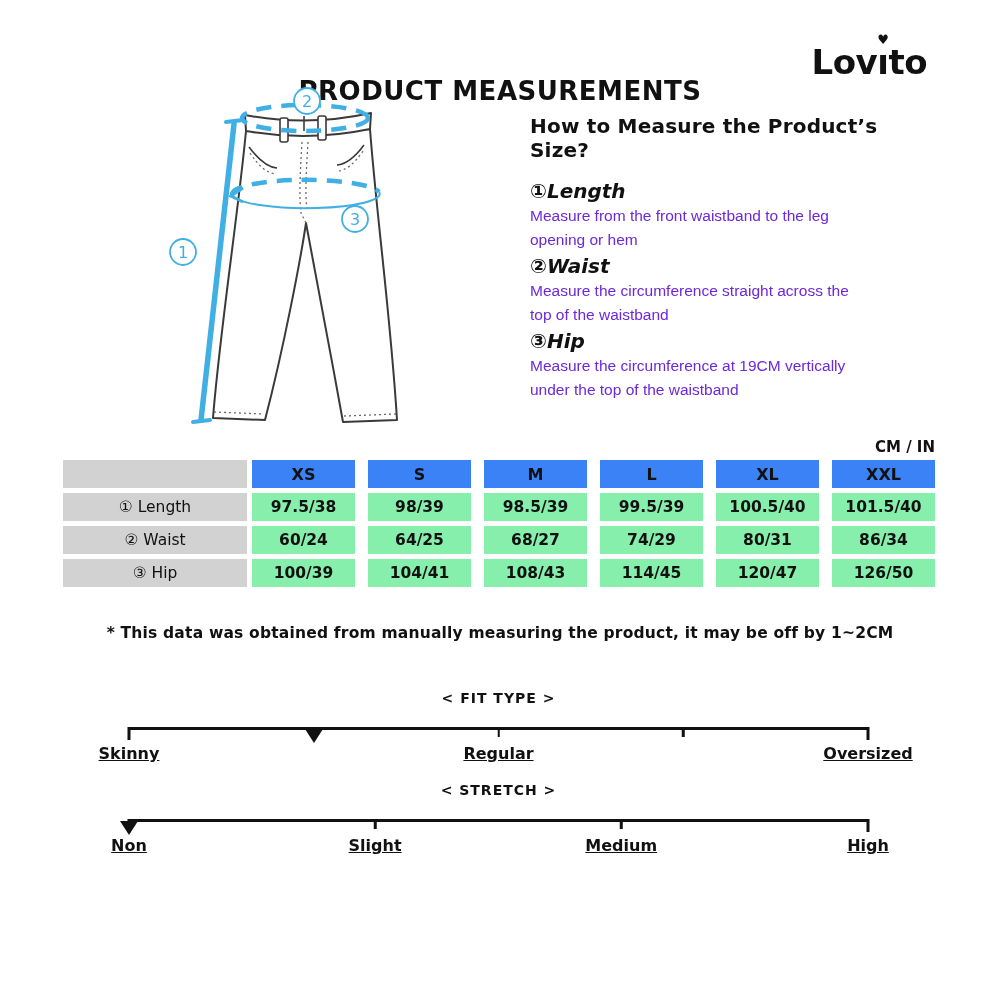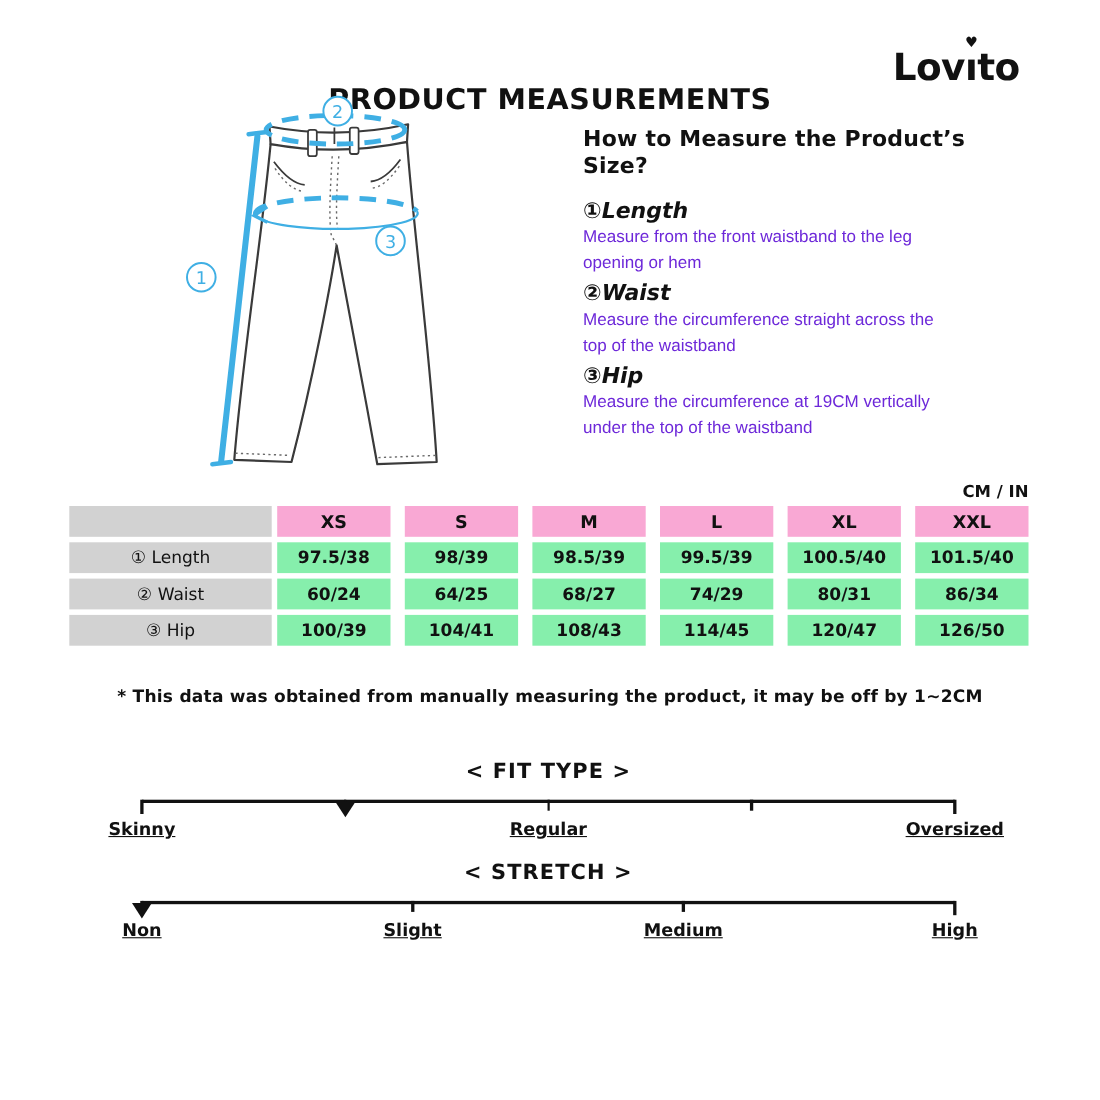--- a/index.html
+++ b/index.html
@@ -36,33 +36,33 @@
   .units-label { position:absolute; top:438px; right:65px; font-size:15px; font-weight:700; }
   .size-table { position:absolute; left:63px; top:460px; width:872px; }
   .trow { display:flex; height:28px; margin-bottom:5px; }
   .cell {
     display:flex; align-items:center; justify-content:center;
     font-size:15.5px; white-space:nowrap;
   }
   .label-cell { width:184px; background:#d2d2d2; font-weight:400; }
   .label-cell .row-label { margin-left:5px; }
   .data-cell { width:103px; background:#86efac; font-weight:700; }
-  .head .data-cell { background:#f9a8d4; font-weight:700; font-size:16px; }
+  .head .data-cell { background:#3b82f6; font-weight:700; font-size:16px; }
   .data-cell + .data-cell, .label-cell + .data-cell { margin-left:13px; }
   .label-cell + .data-cell { margin-left:5px; }
   
   .disclaimer {
     position:absolute; top:624px; left:0; width:1000px; text-align:center;
     font-size:15.5px; font-weight:700; letter-spacing:0.2px;
   }
   
   .scale-block { position:absolute; left:129px; width:739px; height:84px; }
   .scale-title {
     position:absolute; top:0; left:0; width:100%; text-align:center;
-    font-size:19px; font-weight:800; letter-spacing:1px;
+    font-size:14px; font-weight:800; letter-spacing:1px;
   }
   .scale-line { position:absolute; top:37px; left:0; width:100%; height:3px; background:#111; }
   .tick { position:absolute; top:0; width:3px; height:13px; background:#111; transform:translateX(-50%); }
   .tick.small { height:10px; width:2.5px; }
   .marker {
     position:absolute; top:2px; width:0; height:0; transform:translateX(-50%);
     border-left:9px solid transparent; border-right:9px solid transparent;
     border-top:14px solid #111;
   }
   .scale-labels { position:absolute; top:54px; left:0; width:100%; height:22px; }

